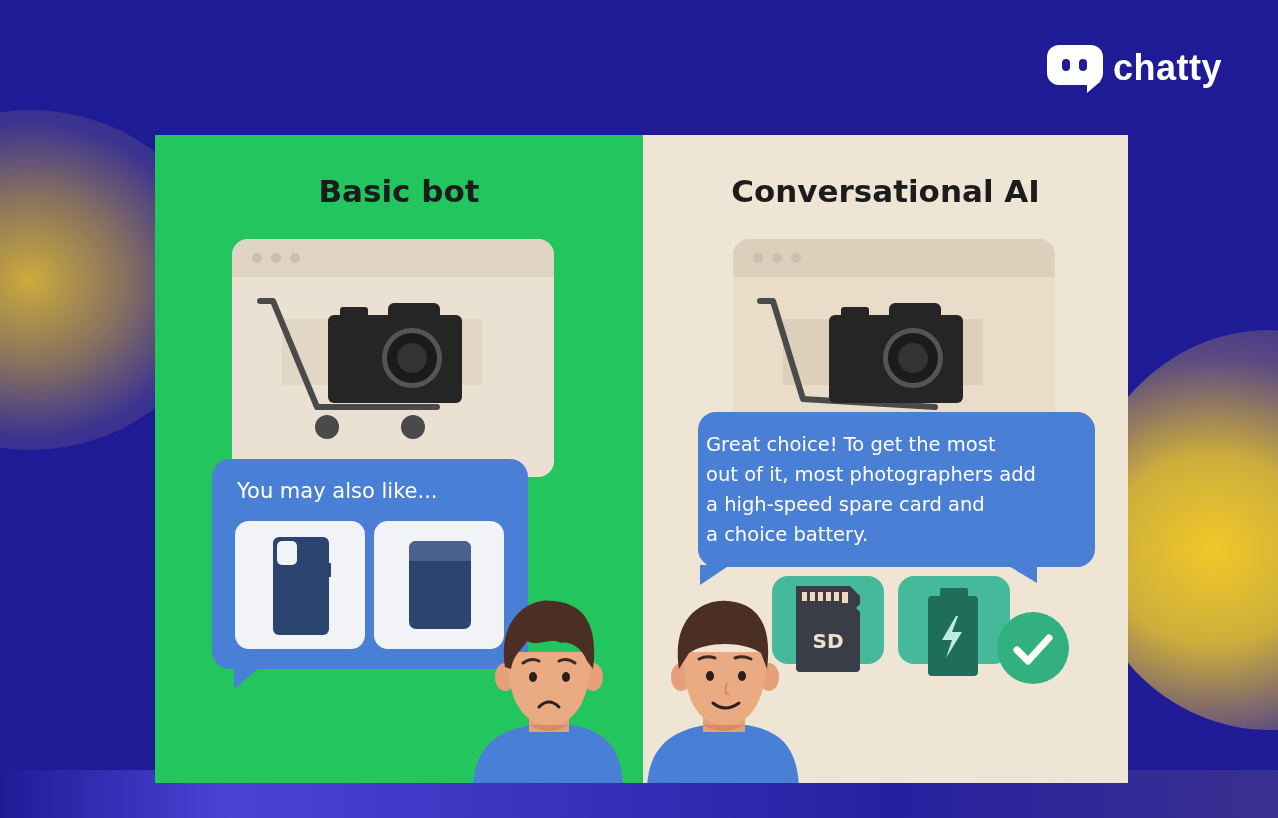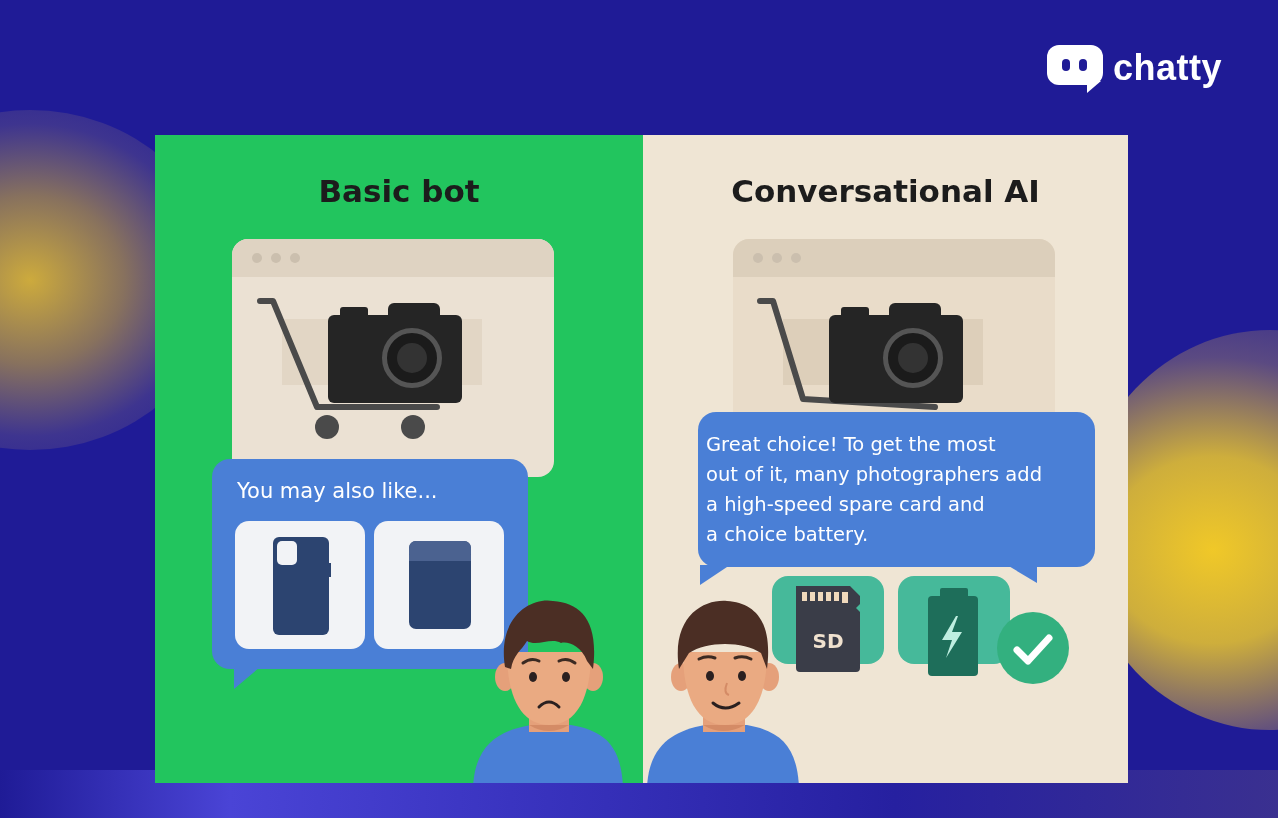--- a/index.html
+++ b/index.html
@@ -166,21 +166,21 @@
       <div class="lens">
           <div class="lens-inner"></div>
         </div>
     </div>
 
     <div class="bubble-blue" style="left:55px;top:277px;width:397px;height:155px;">
       <div class="tail" style="left:2px;bottom:-18px;border-left:0 solid transparent;border-right:30px solid transparent;border-top:20px solid #4a7fd6;"></div>
       <div class="tail" style="right:58px;bottom:-16px;border-right:0 solid transparent;border-left:30px solid transparent;border-top:18px solid #4a7fd6;"></div>
       <div style="position:absolute;left:8px;top:18px;font-size:19.5px;line-height:30px;">
         <div class="bubble-text">Great choice! To get the most</div>
-        <div class="bubble-text">out of it, many photographers add</div>
+        <div class="bubble-text">out of it, most photographers add</div>
         <div class="bubble-text">a high-speed spare card and</div>
         <div class="bubble-text">a choice battery.</div>
       </div>
     </div>
 
     <div class="sugg-card" style="left:129px;top:441px;">
       <svg width="112" height="108">
         <path d="M24,10 L78,10 L88,20 L88,28 L84,32 L88,36 L88,92 Q88,96 84,96 L28,96 Q24,96 24,92 Z" fill="#3a3d48"></path>
         <rect x="30" y="16" width="5" height="9" fill="#f0d9bc"></rect>
         <rect x="38" y="16" width="5" height="9" fill="#f0d9bc"></rect>

